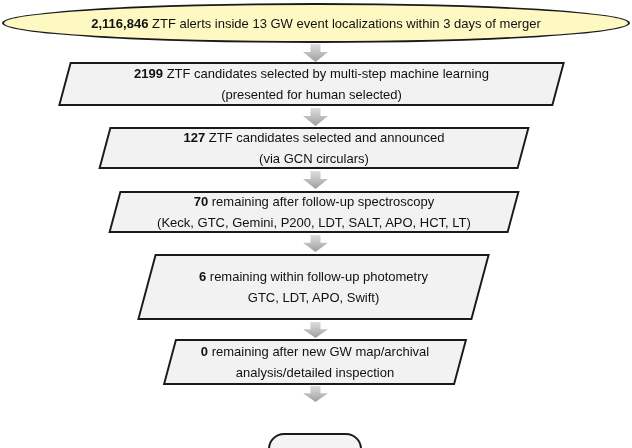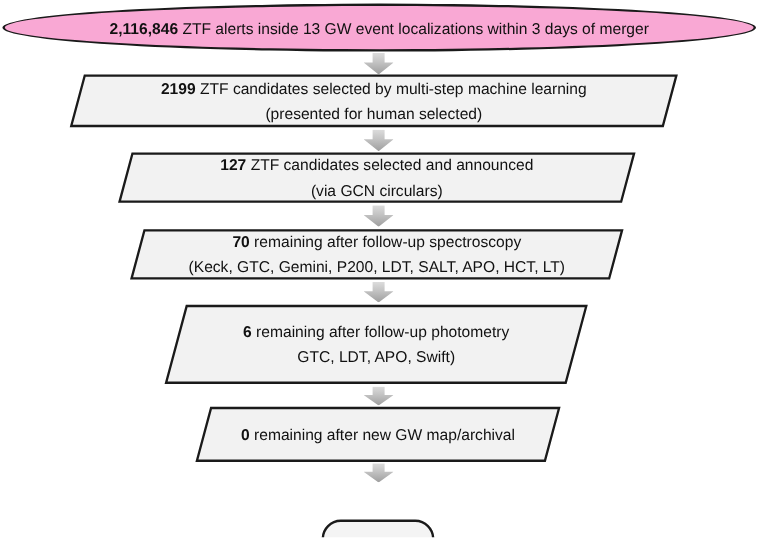--- a/index.html
+++ b/index.html
@@ -8,21 +8,21 @@
     font-family:"Liberation Sans", sans-serif; font-size:13px; color:#111;
     overflow:hidden;
   }
   .txt-line { white-space:nowrap; line-height:21px; }
   .num { font-weight:bold; }
 
   
   .ellipse {
     position:absolute; left:2px; top:3px; width:628px; height:40px;
     box-sizing:border-box; border:2px solid #1a1a1a; border-radius:50%;
-    background:#f9a8d4; display:flex; align-items:center; justify-content:center;
+    background:#fef9c3; display:flex; align-items:center; justify-content:center;
     text-align:center;
   }
 
   
   .pgram { position:absolute; }
   .pgram .bg {
     position:absolute; inset:0; box-sizing:border-box;
     background:#f2f2f2; border:2px solid #1a1a1a;
     transform:skewX(-15deg);
   }
@@ -97,35 +97,36 @@
     </div>
   </div>
 
   <div class="arrow" style="top:235px;height:17px"></div>
 
   <div class="pgram" style="left:146px;top:254px;width:335px;height:66px">
     <div class="bg"></div>
     <div class="txt">
       <div class="txt-line">
         <span class="num">6</span>
-        <span>remaining after follow-up photometry</span>
+        <span>remaining within follow-up photometry</span>
       </div>
       <div class="txt-line">GTC, LDT, APO, Swift)</div>
     </div>
   </div>
 
   <div class="arrow" style="top:322px;height:16px"></div>
 
   <div class="pgram" style="left:169px;top:339px;width:292px;height:46px">
     <div class="bg"></div>
     <div class="txt">
       <div class="txt-line">
         <span class="num">0</span>
         <span>remaining after new GW map/archival</span>
       </div>
+      <div class="txt-line">analysis/detailed inspection</div>
     </div>
   </div>
 
   <div class="arrow" style="top:386px;height:16px"></div>
 
   <div class="terminal">
     <div class="txt-line">
       <span class="num">0</span>
       <span>kilonovae</span>
     </div>

